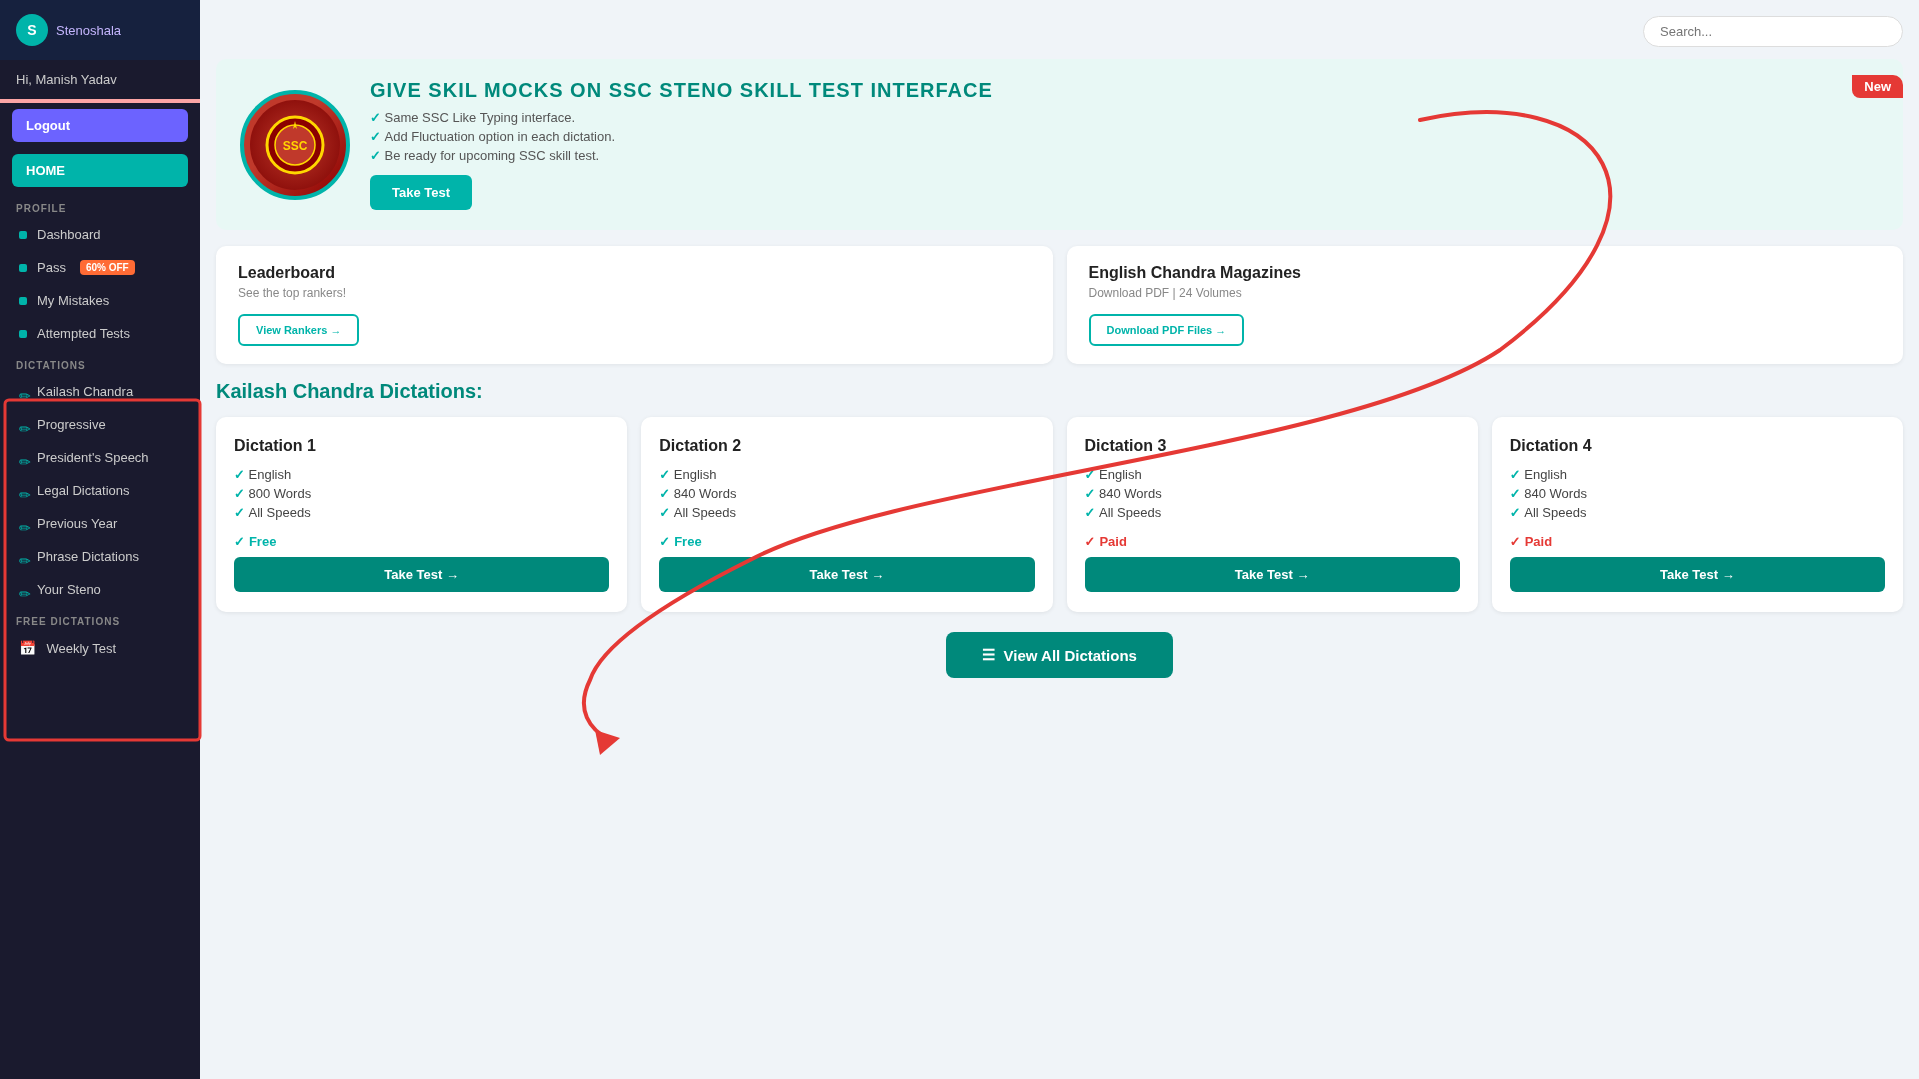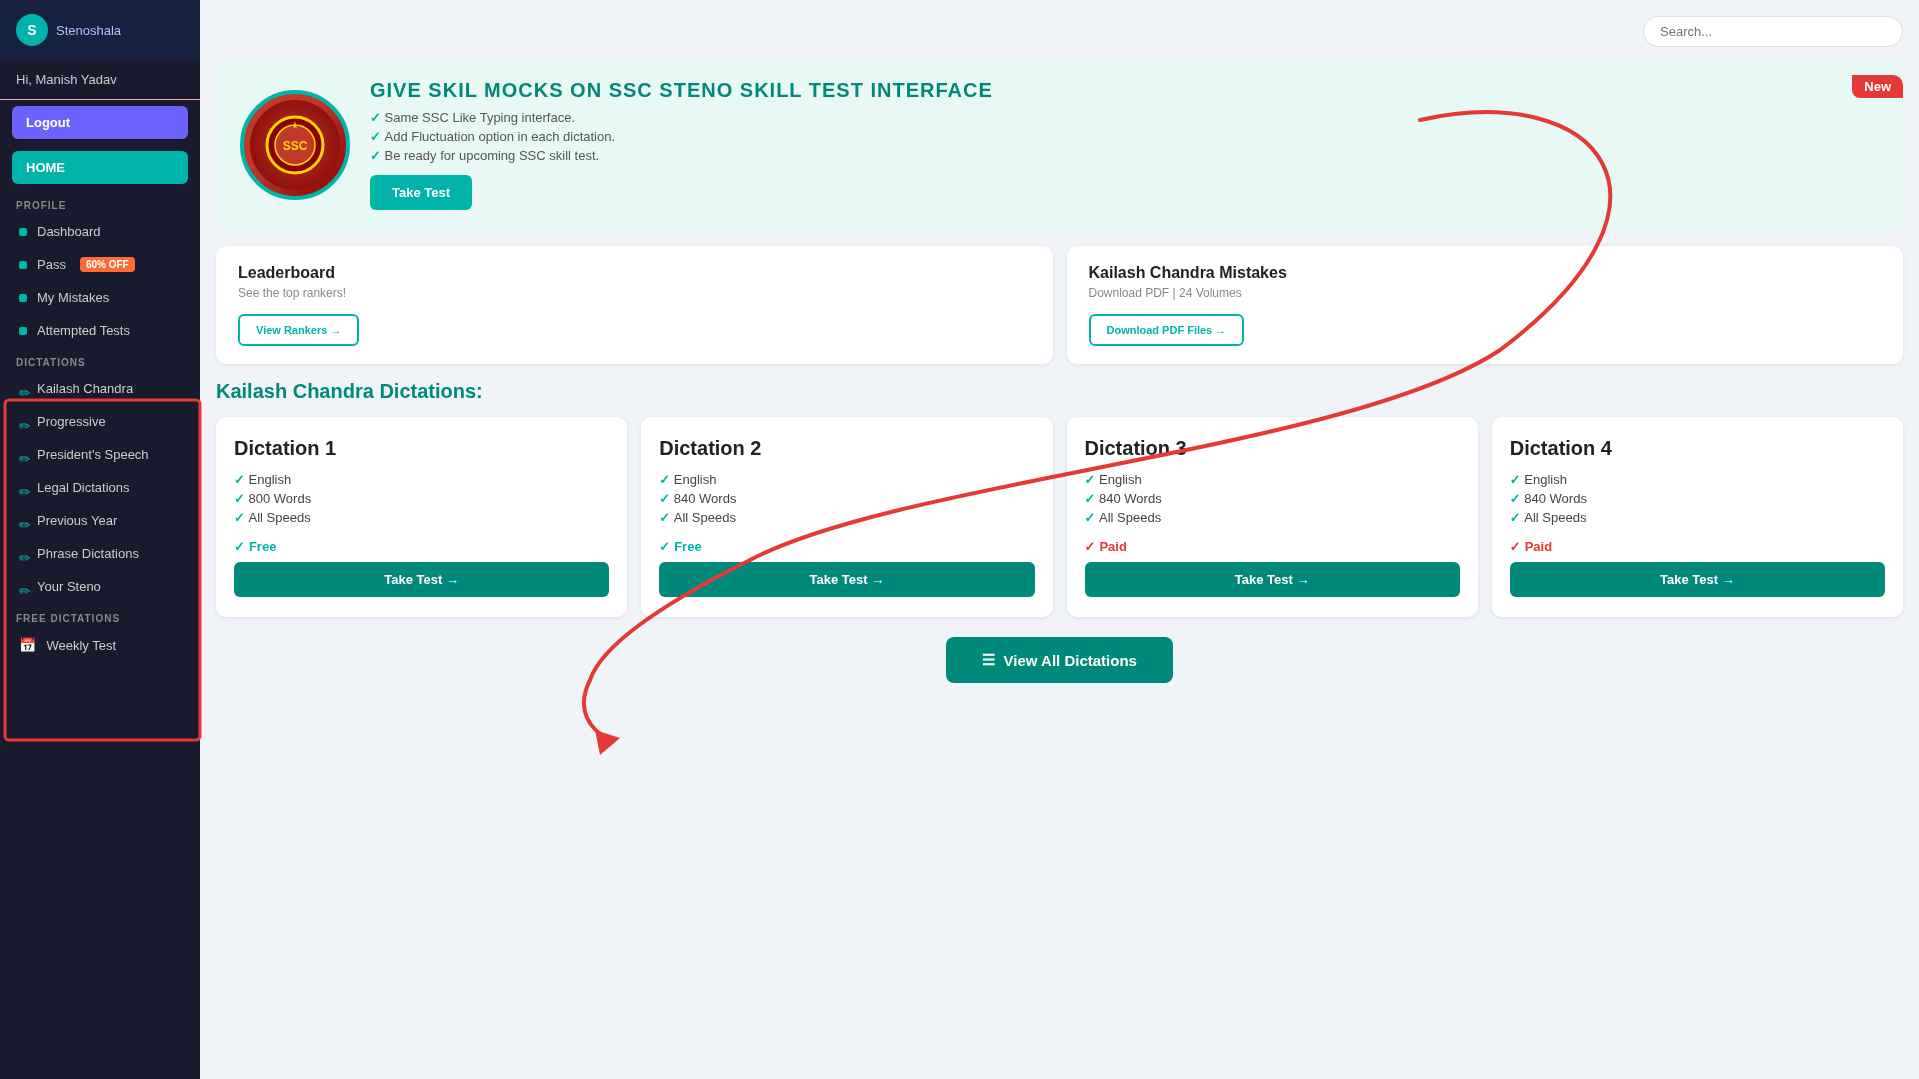--- a/index.html
+++ b/index.html
@@ -29,21 +29,21 @@
       border-radius: 50%;
       display: flex; align-items: center; justify-content: center;
       font-size: 14px; color: #fff; font-weight: bold;
     }
     .logo-text { font-size: 13px; font-weight: 400; color: #c4b5fd; }
     .user-greeting {
       padding: 12px 16px;
       font-size: 13px;
       color: #ccc;
       background: #1a1a2e;
-      border-bottom: 1px solid #fca5a5;
+      border-bottom: 4px solid #fca5a5;
     }
     .sidebar-btn {
       display: flex; align-items: center; gap: 8px;
       margin: 6px 12px;
       padding: 9px 14px;
       border-radius: 6px;
       font-size: 13px; font-weight: 600;
       cursor: pointer; border: none;
       text-align: left;
     }
@@ -179,21 +179,21 @@
       display: grid;
       grid-template-columns: repeat(4, 1fr);
       gap: 14px;
       margin-bottom: 20px;
     }
     .dict-card {
       background: #fff; border-radius: 10px;
       padding: 20px 18px;
       box-shadow: 0 1px 4px rgba(0,0,0,0.08);
     }
-    .dict-card h4 { font-size: 20px; font-weight: 700; color: #222; margin-bottom: 12px; }
+    .dict-card h4 { font-size: 16px; font-weight: 700; color: #222; margin-bottom: 12px; }
     .dict-card ul { list-style: none; margin-bottom: 14px; }
     .dict-card ul li {
       font-size: 13px; color: #444; margin-bottom: 4px;
     }
     .dict-card ul li::before { content: '✓ '; color: #00b4aa; font-weight: 700; }
     .free-label { color: #00b4aa; font-weight: 700; font-size: 13px; }
     .free-label::before { content: '✓'; color: #00b4aa; font-weight: 700; margin-right: 4px; }
     .paid-label { color: #e53935; font-weight: 700; font-size: 13px; }
     .paid-label::before { content: '✓'; color: #e53935; font-weight: 700; margin-right: 4px; }
     .btn-take-test-card {
@@ -324,21 +324,21 @@
     <div class="new-badge">New</div>
   </div>
 
   <div class="cards-row">
     <div class="info-card">
       <h3>Leaderboard</h3>
       <p>See the top rankers!</p>
       <button class="btn-card">View Rankers →</button>
     </div>
     <div class="info-card">
-      <h3>Kailash Chandra Mistakes</h3>
+      <h3>English Chandra Magazines</h3>
       <p>Download PDF | 24 Volumes</p>
       <button class="btn-card">Download PDF Files →</button>
     </div>
   </div>
 
   <div>
     <div class="section-title">Kailash Chandra Dictations:</div>
     <div class="dictation-cards">
 
       <div class="dict-card">

